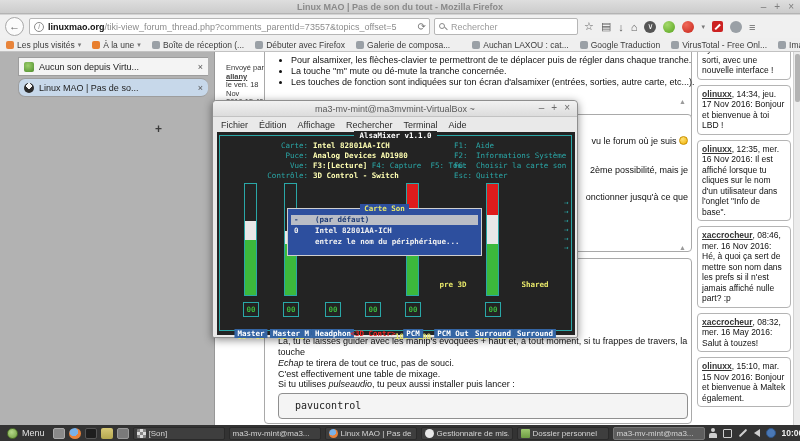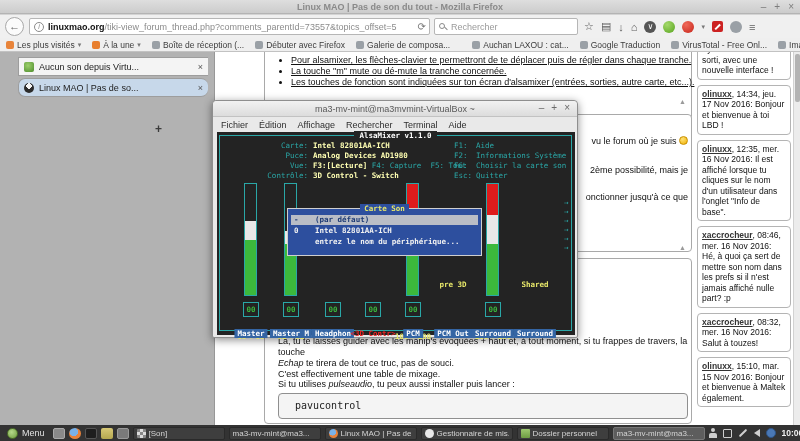--- a/index.html
+++ b/index.html
@@ -63,21 +63,21 @@
   .vtab .x { color:#555; font-size:9px; }
   .newtab { position:absolute; left:155px; top:70px; color:#3c3c3c; font-size:12px; font-weight:bold; }
 
   
   .page { left:215px; top:52px; width:578px; height:373px; background:#ffffff; overflow:hidden; }
   .scrollbar { left:793px; top:52px; width:7px; height:373px; background:#ececec; border-left:1px solid #d2d2d2; }
   .scrollthumb { position:absolute; left:1px; top:2px; width:5px; height:48px; background:#b3b3b3; border-radius:2px; }
 
   .postbox { position:absolute; left:49px; width:428px; background:#fff; border:1px solid #a9a9a9; border-radius:4px; }
   .ptext { font-size:9px; color:#111; line-height:11px; }
-  .pbullets { margin-left:22px;text-decoration:underline; }
+  .pbullets { margin-left:22px; }
   .pbullets li { margin:0; }
   .topmark { position:absolute; font-size:7px; color:#9a9a9a; }
   .authorcell { position:absolute; left:11px; top:12px; width:38px; font-size:7.5px; color:#333; line-height:8.5px; }
   .authorcell .uname { text-decoration:underline; font-weight:bold; color:#444; }
   .avatar { width:11px; height:10px; background:#6b5344; border-radius:2px; margin-top:2px; }
   .frag { position:absolute; right:105px; font-size:9px; color:#111; white-space:nowrap; }
   .smiley { display:inline-block; width:9px; height:9px; border-radius:50%; vertical-align:-1px;
     background:radial-gradient(circle at 35% 30%, #ffe277, #f0b000); border:0.5px solid #c89000; }
   .codebox { position:absolute; left:63px; top:341px; width:410px; height:26px; background:#f4f4f4;
     border:1px solid #8f8f8f; border-radius:4px; font-family:"DejaVu Sans Mono", monospace;
@@ -249,20 +249,27 @@
   <div class="vtab sel" style="top:26px;border-radius:7px;">
     <span class="fav tux"></span>
     <span class="tl">Linux MAO | Pas de so...</span>
     <span class="x">×</span>
   </div>
   <div class="newtab">+</div>
 </div>
 
 <div class="abs page">
 
+  <div class="authorcell">
+    <div>Envoyé par</div>
+    <div class="uname">allany</div>
+    <div>le ven. 18 Nov</div>
+    <div>2016 15:40</div>
+    <div class="avatar"></div>
+  </div>
   <div class="postbox" style="top:-34px; height:134px;">
     <ul class="ptext pbullets" style="position:absolute; left:4px; top:36px; width:414px;">
       <li>Pour alsamixer, les flèches-clavier te permettront de te déplacer puis de régler dans chaque tranche.</li>
       <li>La touche "m" mute ou dé-mute la tranche concernée.</li>
       <li>Les touches de fonction sont indiquées sur ton écran d'alsamixer (entrées, sorties, autre carte, etc...).</li>
     </ul>
     <div class="ptext" style="position:absolute; left:16px; top:116px;">A+</div>
   </div>
   <div class="topmark" style="left:464px; top:46px;">▲</div>
 
@@ -281,21 +288,21 @@
   <div class="ptext" style="position:absolute; left:63px; top:327px;">
     <span>Si tu utilises </span><i>pulseaudio</i><span>, tu peux aussi installer puis lancer :</span>
   </div>
   <div class="codebox">pavucontrol</div>
 
   <div class="shout">
     <div class="shoutbox"><span>ZynAddSubFX 3.0 est sorti, avec une nouvelle interface !</span></div>
     <div class="shoutbox"><span class="u">olinuxx</span><span>, 14:34, jeu. 17 Nov 2016: </span><span>Bonjour et bienvenue à toi LBD !</span></div>
     <div class="shoutbox"><span class="u">olinuxx</span><span>, 12:35, mer. 16 Nov 2016: </span><span>Il est affiché lorsque tu cliques sur le nom d'un utilisateur dans l'onglet "Info de base".</span></div>
     <div class="shoutbox"><span class="u">xaccrocheur</span><span>, 08:46, mer. 16 Nov 2016: </span><span>Hé, à quoi ça sert de mettre son nom dans les prefs si il n'est jamais affiché nulle part? :p</span></div>
-    <div class="shoutbox"><span class="u">xaccrocheur</span><span>, 08:32, mer. 16 Nov 2016: </span><span>Salut à touzes!</span></div>
+    <div class="shoutbox"><span class="u">xaccrocheur</span><span>, 08:32, mer. 16 May 2016: </span><span>Salut à touzes!</span></div>
     <div class="shoutbox"><span class="u">olinuxx</span><span>, 15:10, mar. 15 Nov 2016: </span><span>Bonjour et bienvenue à Maltek également.</span></div>
 
   </div>
 </div>
 <div class="abs scrollbar">
     <div class="scrollthumb"></div>
   </div>
 
 <div class="abs vboxwin">
   <div class="vtitle">

